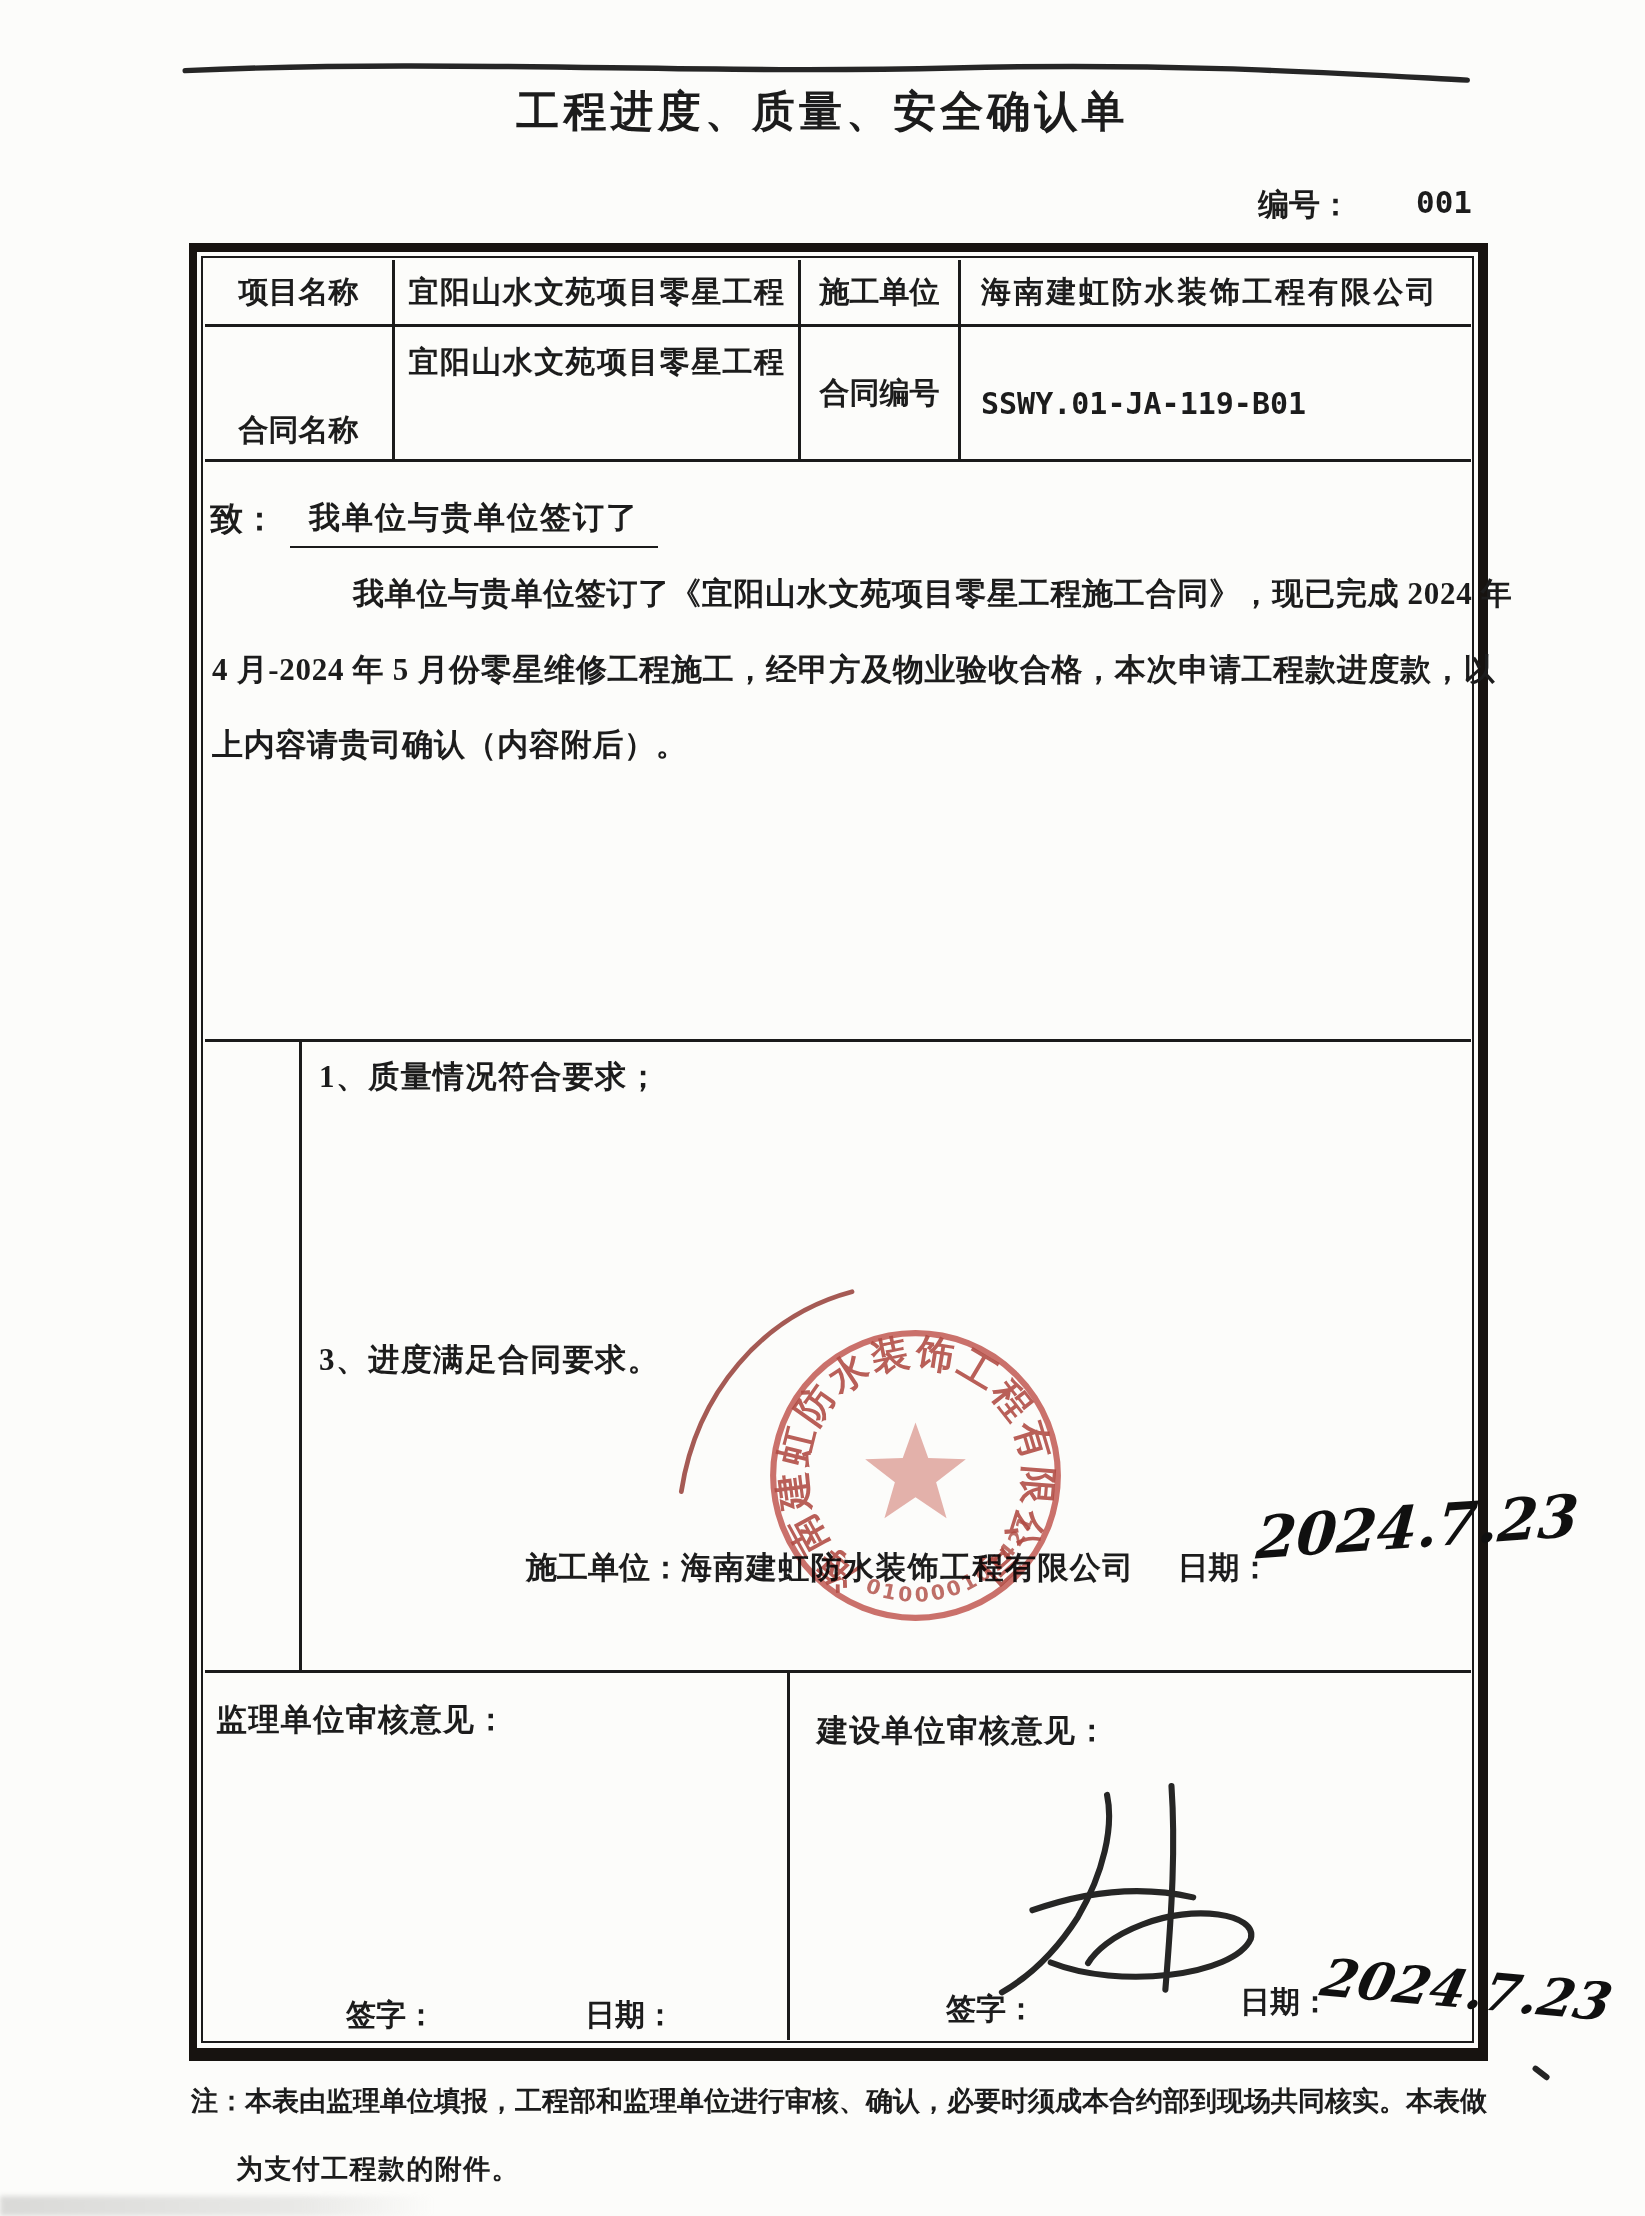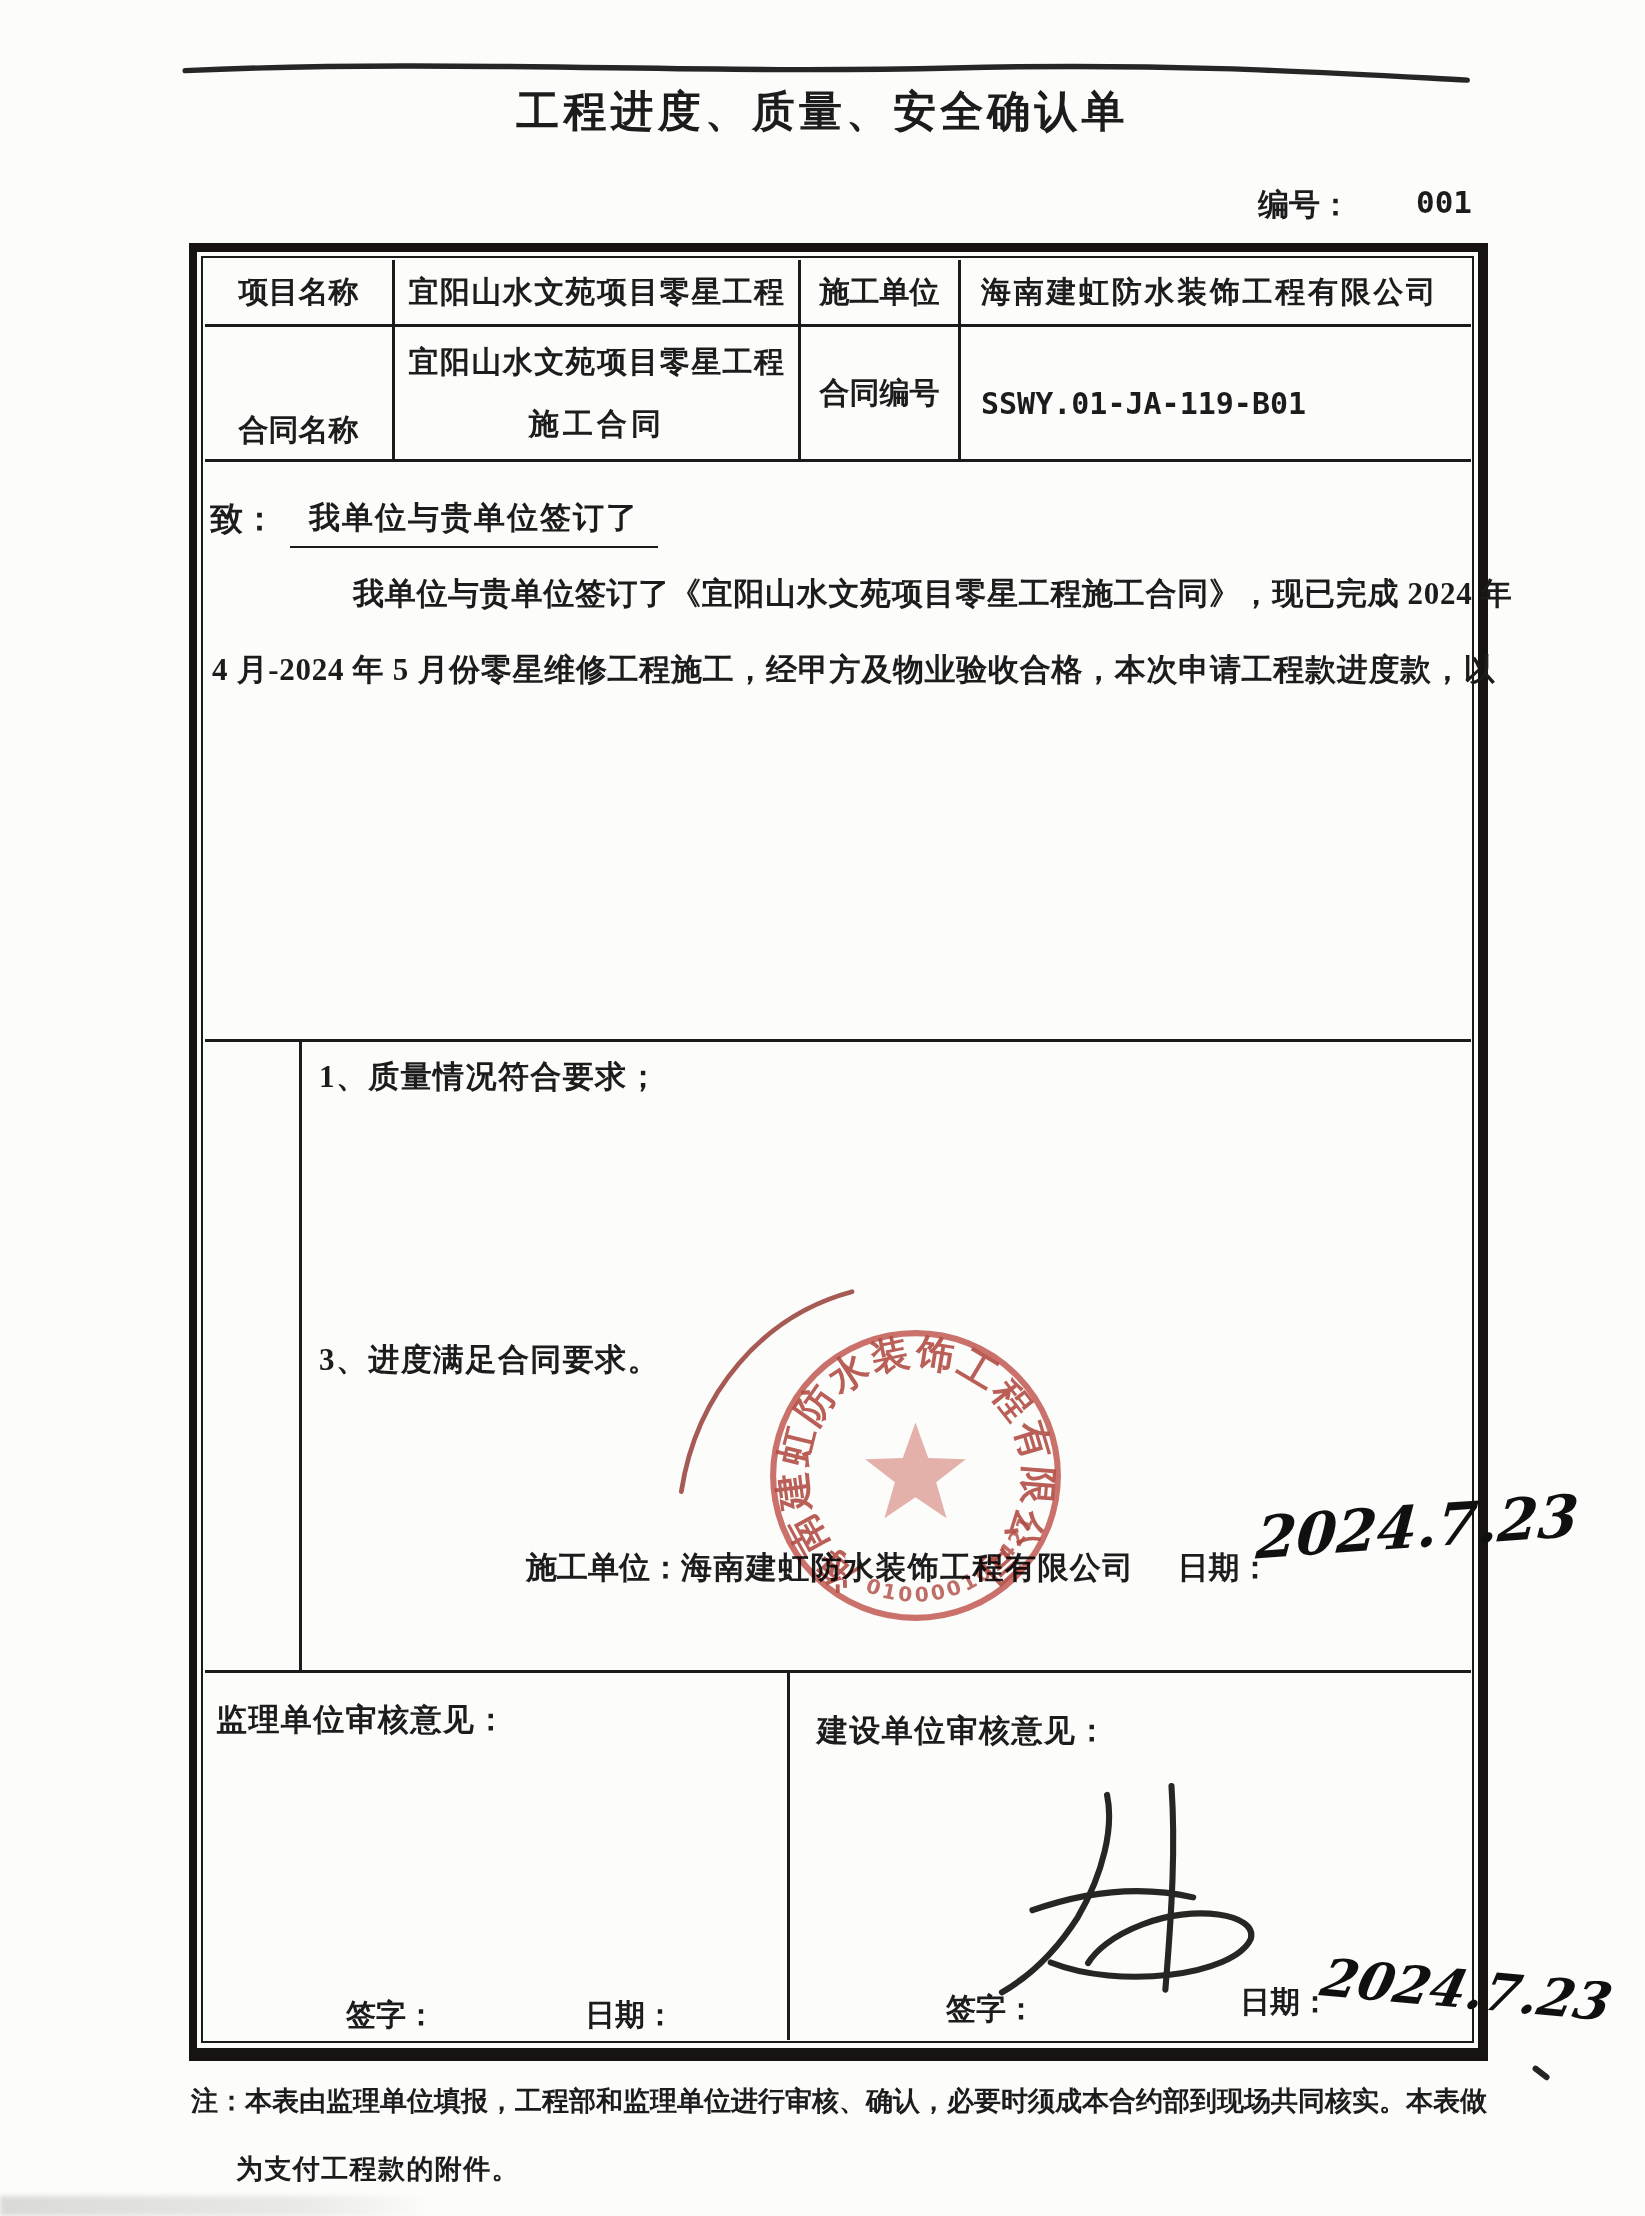--- a/index.html
+++ b/index.html
@@ -71,28 +71,28 @@
   <div class="ln" style="left:299px;  top:1039px; width:2.7px; height:633px;"></div>
   <div class="ln" style="left:787px; top:1670px; width:2.7px; height:370px;"></div>
 
   <div class="cell kai" style="left:205px; top:260px; width:187px; height:64px; line-height:64px; text-align:center; font-size:30px;">项目名称</div>
   <div class="cell kai" style="left:395px; top:260px; width:404px; height:64px; line-height:64px; text-align:center; font-size:30px; letter-spacing:1.4px;">宜阳山水文苑项目零星工程</div>
   <div class="cell kai" style="left:801px; top:260px; width:157px; height:64px; line-height:64px; text-align:center; font-size:30px;">施工单位</div>
   <div class="cell kai" style="left:981px; top:260px; width:489px; height:64px; line-height:64px; text-align:left; font-size:30px; letter-spacing:2.7px;">海南建虹防水装饰工程有限公司</div>
 
   <div class="cell kai" style="left:205px; top:327px; width:187px; height:132px; line-height:132px; text-align:center; font-size:30px;margin-top:37px;">合同名称</div>
   <div class="cell kai" style="left:395px; top:331px; width:404px; height:62px; line-height:62px; text-align:center; font-size:30px; letter-spacing:1.4px;">宜阳山水文苑项目零星工程</div>
-  <div class="cell kai" style="left:395px; top:393px; width:404px; height:62px; line-height:62px; text-align:center; font-size:30px; letter-spacing:4.1px;">施工合同</div>
   <div class="cell kai" style="left:801px; top:327px; width:157px; height:132px; line-height:132px; text-align:center; font-size:30px;">合同编号</div>
   <div class="cell print" style="left:981px; top:338px; width:489px; height:132px; line-height:132px; text-align:left; font-size:30px;">SSWY.01-JA-119-B01</div>
 
   <div class="t kai bold" style="left:210px; top:497px; font-size:33px;">致：</div>
   <div class="t kai bold" style="left:290px; top:497px; font-size:31px; letter-spacing:2px; padding:0 19px 6.8px 19px; border-bottom:2.7px solid #1b1b1b;">我单位与贵单位签订了</div>
   <div class="t kai" style="left:353px; top:573px; font-size:31px; letter-spacing:0.7px;">我单位与贵单位签订了《宜阳山水文苑项目零星工程施工合同》，现已完成 2024 年</div>
   <div class="t kai" style="left:212px; top:649px; font-size:31px; letter-spacing:0.7px;">4 月-2024 年 5 月份零星维修工程施工，经甲方及物业验收合格，本次申请工程款进度款，以</div>
+  <div class="t kai" style="left:212px; top:724px; font-size:31px; letter-spacing:0.7px;">上内容请贵司确认（内容附后）。</div>
 
   <div class="t kai" style="left:319px; top:1056px; font-size:31px; letter-spacing:1.4px;">1、质量情况符合要求；</div>
   <div class="t kai" style="left:319px; top:1339px; font-size:31px; letter-spacing:1.4px;">3、进度满足合同要求。</div>
 
   <div class="t kai bold" style="left:526px; top:1547px; font-size:31px;">
     <span>施工单位：</span><span style="letter-spacing:1.4px;">海南建虹防水装饰工程有限公司</span><span style="margin-left:43px;">日期：</span>
   </div>
   <div class="t hw" style="left:1256px; top:1493px; font-size:58px; transform:rotate(-4deg) skewX(-8deg);">2024.7.23</div>
 
   <svg class="stamp-svg" style="left:661px; top:1278px;" width="210" height="224" viewBox="0 0 310 330">

